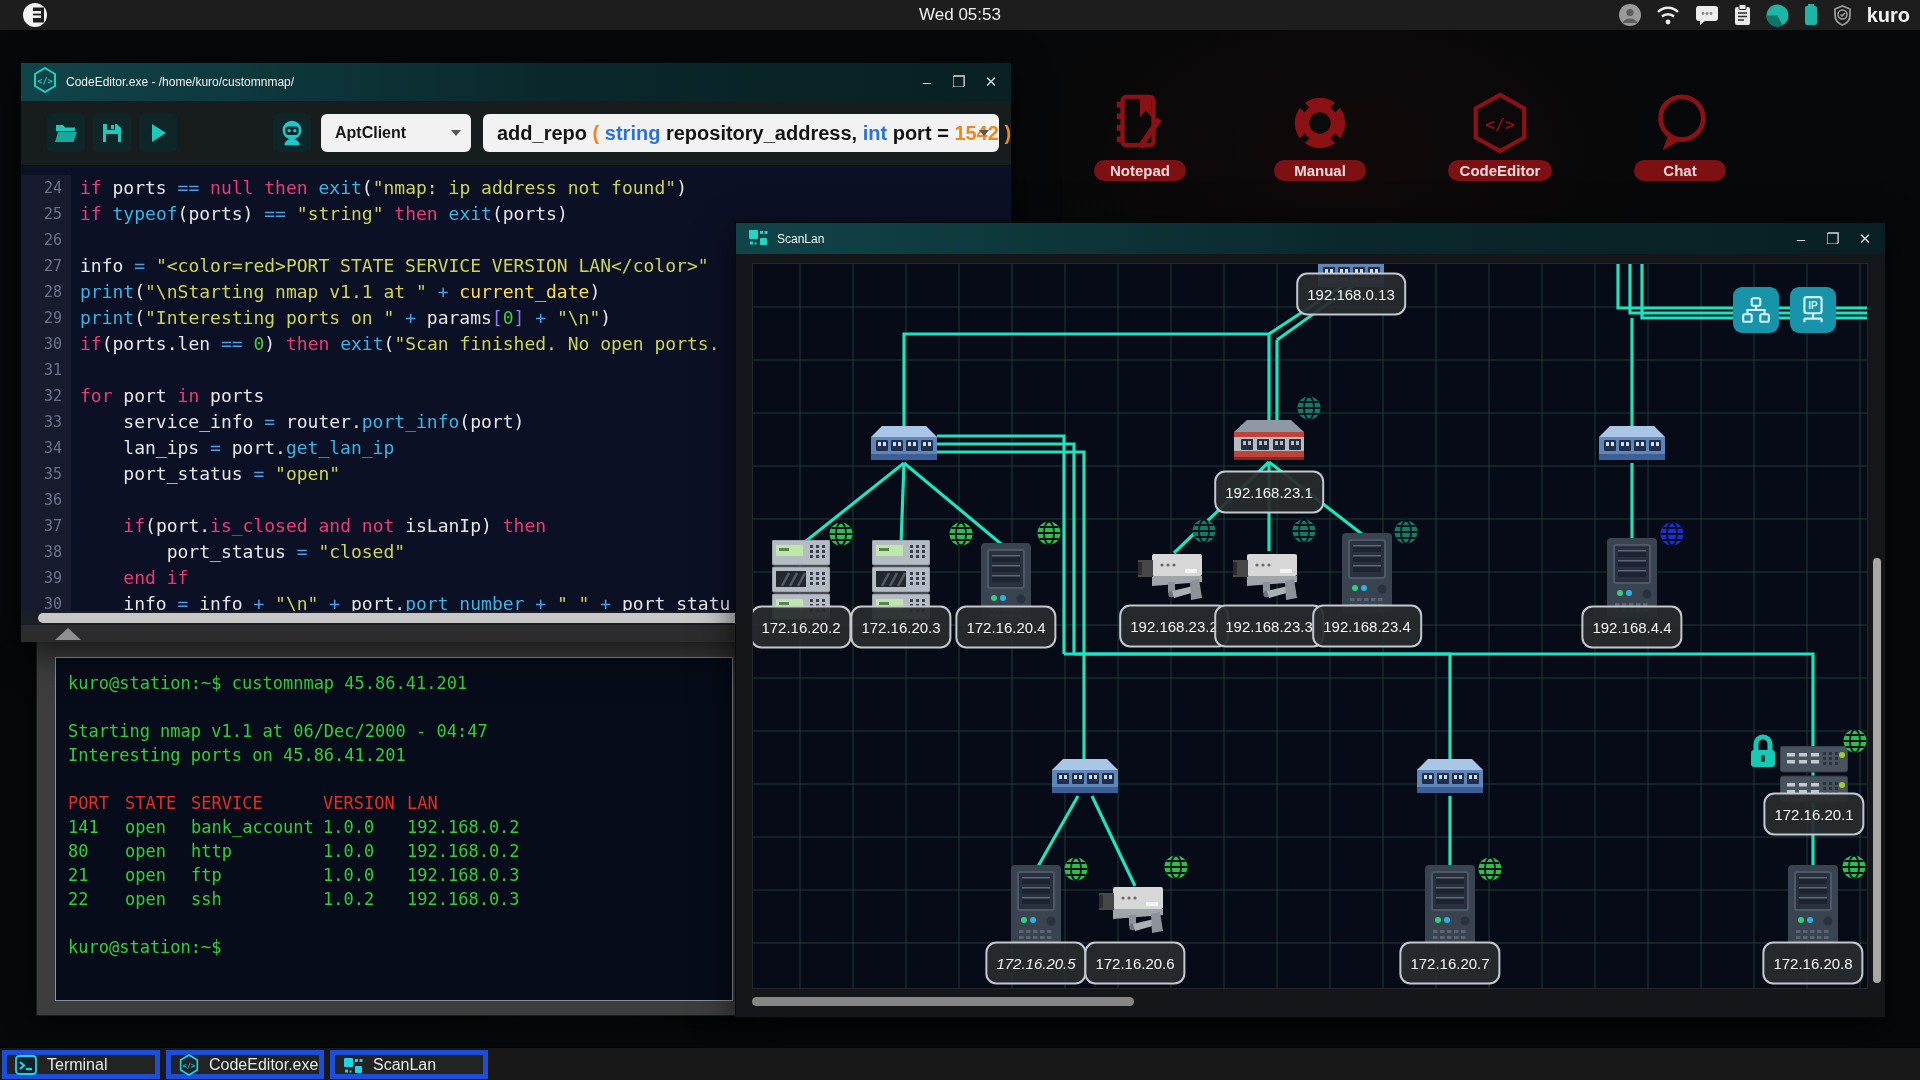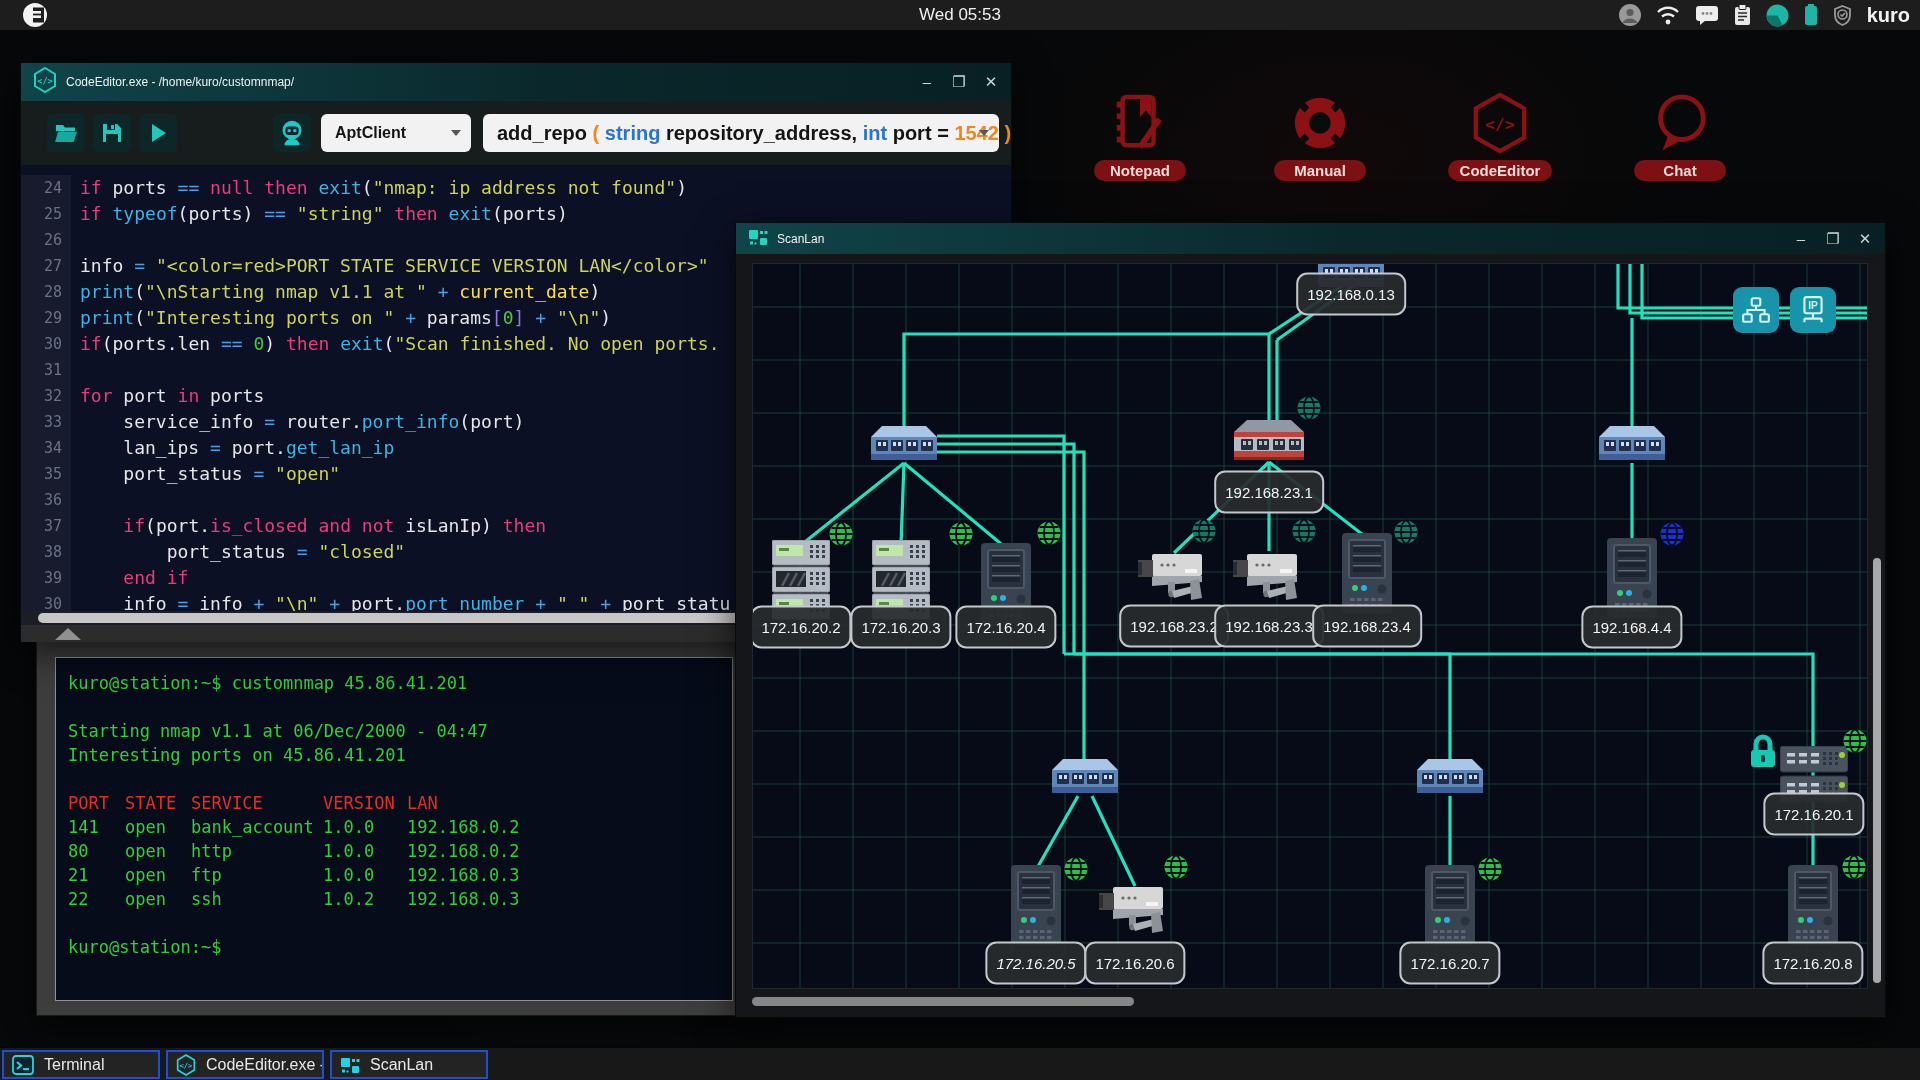--- a/index.html
+++ b/index.html
@@ -88,21 +88,21 @@
         cursor:pointer;}
   #scan-hscroll{position:absolute;left:16px;top:772px;width:1116px;height:13px;background:#141618;}
   #scan-hscroll .thumb{position:absolute;left:0;top:2px;width:382px;height:9px;background:#868686;
         border-radius:5px;cursor:pointer;}
   #scan-vscroll{position:absolute;left:1135px;top:40px;width:12px;height:726px;background:#15171a;}
   #scan-vscroll .thumb{position:absolute;left:2px;top:295px;width:8px;height:425px;background:#a8a8a8;
         border-radius:4px;cursor:pointer;}
   
   .taskbar{position:absolute;left:0;top:1047px;width:1920px;height:33px;background:#181818;
         border-top:1px solid #050505;z-index:60;display:flex;gap:6px;padding:2px 0 0 2px;}
-  .task-item{width:158px;height:29px;background:#232323;border:2px solid #1d4ed8;display:flex;
+  .task-item{width:158px;height:29px;background:#232323;border:5px solid #1d4ed8;display:flex;
         align-items:center;gap:10px;padding-left:8px;cursor:pointer;}
   .task-item .tlabel{color:#e8e8e8;font-size:16px;white-space:nowrap;overflow:hidden;}
 </style>
 </head>
 <body>
 
 <div class="topbar">
   <span class="logo">
     <svg width="26" height="26" viewBox="0 0 26 26">
         <circle cx="13" cy="13" r="12" fill="#f2f2f2"></circle>

